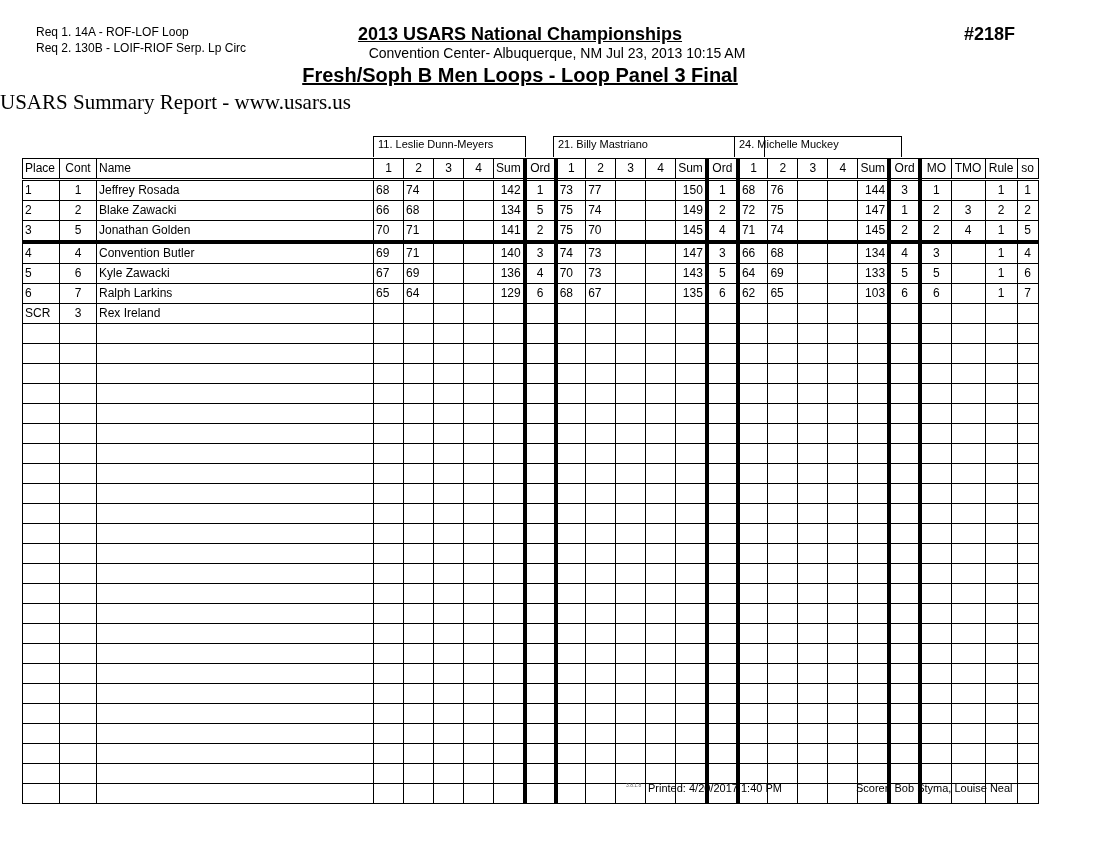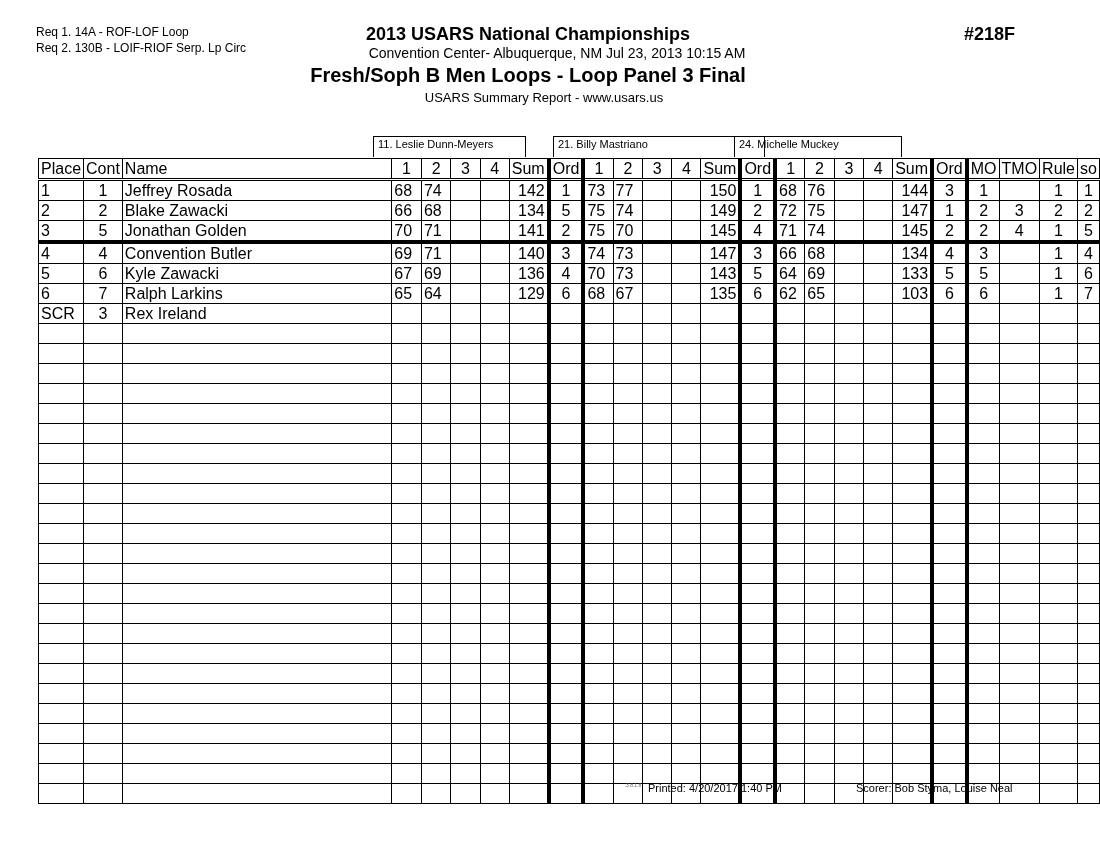--- a/index.html
+++ b/index.html
@@ -1,22 +1,22 @@
 <!DOCTYPE html>
 <html><head>
 <meta charset="utf-8">
 <style>
   html, body { margin:0; padding:0; background:#ffffff; }
   body { width:1100px; height:850px; position:relative; overflow:hidden; font-family:"Liberation Sans", sans-serif; color:#000; }
   .abs { position:absolute; white-space:nowrap; }
   .req { font-size:12px; left:24px;margin-left:12px; }
-  .title { font-weight:bold; font-size:18px; left:12px; width:1032px; text-align:center; }
+  .title { font-weight:bold; font-size:18px; left:4px; width:1032px; text-align:center;text-decoration:underline; }
   .sub { font-size:14px; }
   .event-no { font-weight:bold; font-size:18px; left:964px; top:24px; }
-  table.grid { position:absolute; left:38px; top:158px; border-collapse:collapse; table-layout:fixed; font-size:16px; }
+  table.grid { position:absolute; left:22px; top:158px; border-collapse:collapse; table-layout:fixed; font-size:12px; }
   table.grid td, table.grid th { border:1px solid #000; height:19px; padding:0 2px; overflow:hidden; white-space:nowrap; font-weight:normal; line-height:19px; }
   table.grid th { text-align:left; }
   table.grid th.c, table.grid td.c { text-align:center; }
   table.grid td.r { text-align:right; }
   table.grid thead tr th { border-bottom:3px double #000; }
   .thickL { border-left:4px solid #000 !important; }
   .bold td { font-weight:bold; }
   td.ordb { font-weight:bold; text-align:center; }
   tr.cut td { border-bottom:4px solid #000; }
   .judge-box { position:absolute; top:136px; height:21px; border:1px solid #000; border-bottom:none; font-size:11px; line-height:14px; padding-left:4px; box-sizing:border-box; }
@@ -25,21 +25,21 @@
 </style>
 </head>
 <body>
 
 <div class="abs req" style="top:25px;">Req  1.  14A - ROF-LOF Loop</div>
 <div class="abs req" style="top:41px;">Req  2.  130B - LOIF-RIOF Serp. Lp Circ</div>
 
 <div class="abs title" style="top:24px;">2013 USARS National Championships</div>
 <div class="abs sub" style="top:45px; left:0; width:1084px; text-align:center;padding-left:15px;">Convention Center- Albuquerque, NM  Jul 23, 2013  10:15 AM</div>
 <div class="abs title" style="top:64px; font-size:20px;">Fresh/Soph B Men Loops - Loop Panel 3 Final</div>
-<div class="abs" style="top:90px; left:0; width:1088px; text-align:center; font-size:13px;">USARS Summary Report - www.usars.us</div>
+<div class="abs" style="top:90px; left:0; width:1088px; font-size:21px;font-family:Liberation Serif, serif;">USARS Summary Report - www.usars.us</div>
 <div class="abs event-no">#218F</div>
 
 <div class="judge-box" style="left:373px; width:153px;">11.  Leslie Dunn-Meyers</div>
 <div class="judge-box" style="left:553px; width:212px;">21.  Billy Mastriano</div>
 <div class="judge-box" style="left:734px; width:168px;">24.  Michelle Muckey</div>
 
 <table class="grid">
   <colgroup>
     <col style="width:37px">
       <col style="width:37px">

